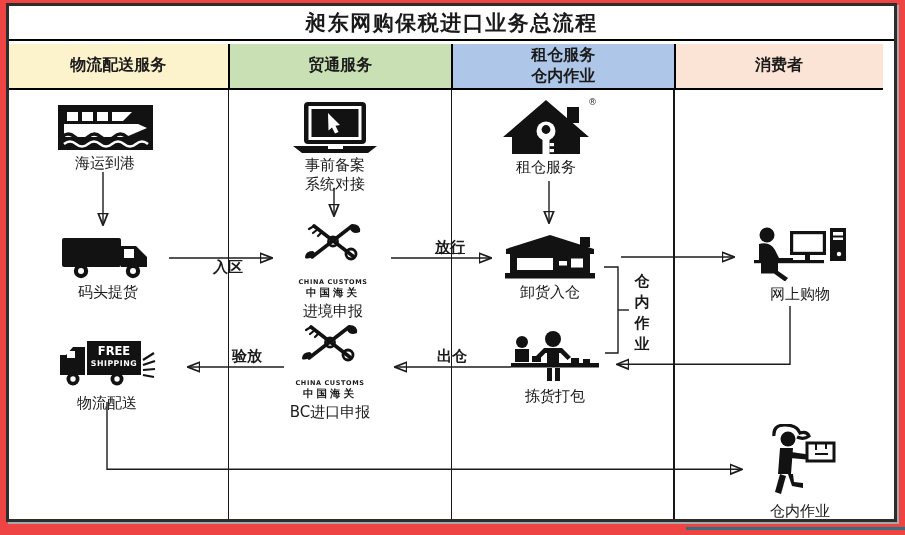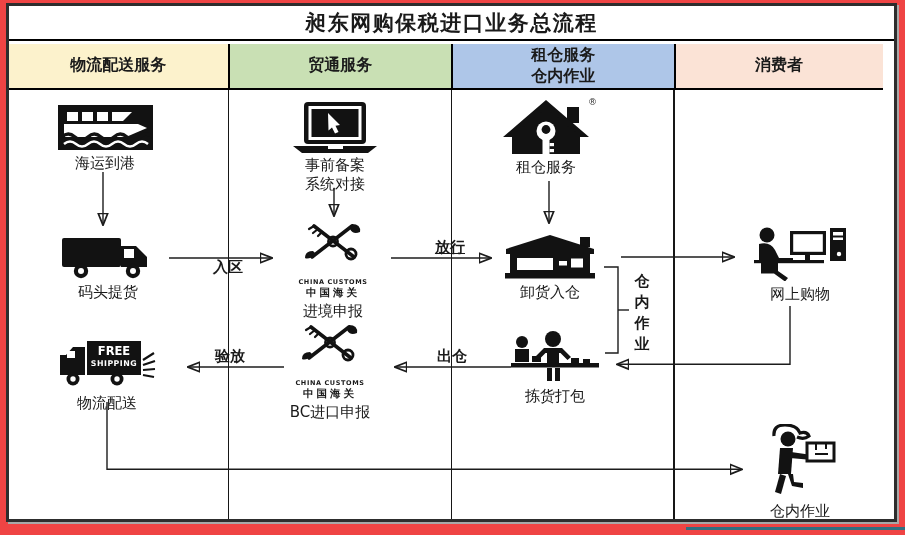--- a/index.html
+++ b/index.html
@@ -87,21 +87,21 @@
     <path d="M511,367 H396" marker-end="url(#arr)"></path>
     <path d="M284,367 H189" marker-end="url(#arr)"></path>
     <path d="M107,402 V469.3 H741" marker-end="url(#arr)"></path>
     <path d="M604,267 L618,267 L618,353 L605,353"></path>
     <path d="M618,310 L629,310"></path>
   </svg>
 
   <div class="elabel" style="left:196px; top:238px;margin-top:20px;">入区</div>
   <div class="elabel" style="left:418px; top:238px;text-decoration:underline;">放行</div>
   <div class="elabel" style="left:420px; top:347px;">出仓</div>
-  <div class="elabel" style="left:198px; top:347px;">验放</div>
+  <div class="elabel" style="left:198px; top:347px;text-align:right;">验放</div>
 
   <div class="vnote">
     <div>仓</div>
     <div>内</div>
     <div>作</div>
     <div>业</div>
   </div>
 
   <div class="node" style="left:38px; top:105px; width:134px;">
     <svg class="ic" width="95" height="45" viewBox="0 0 95 45">

